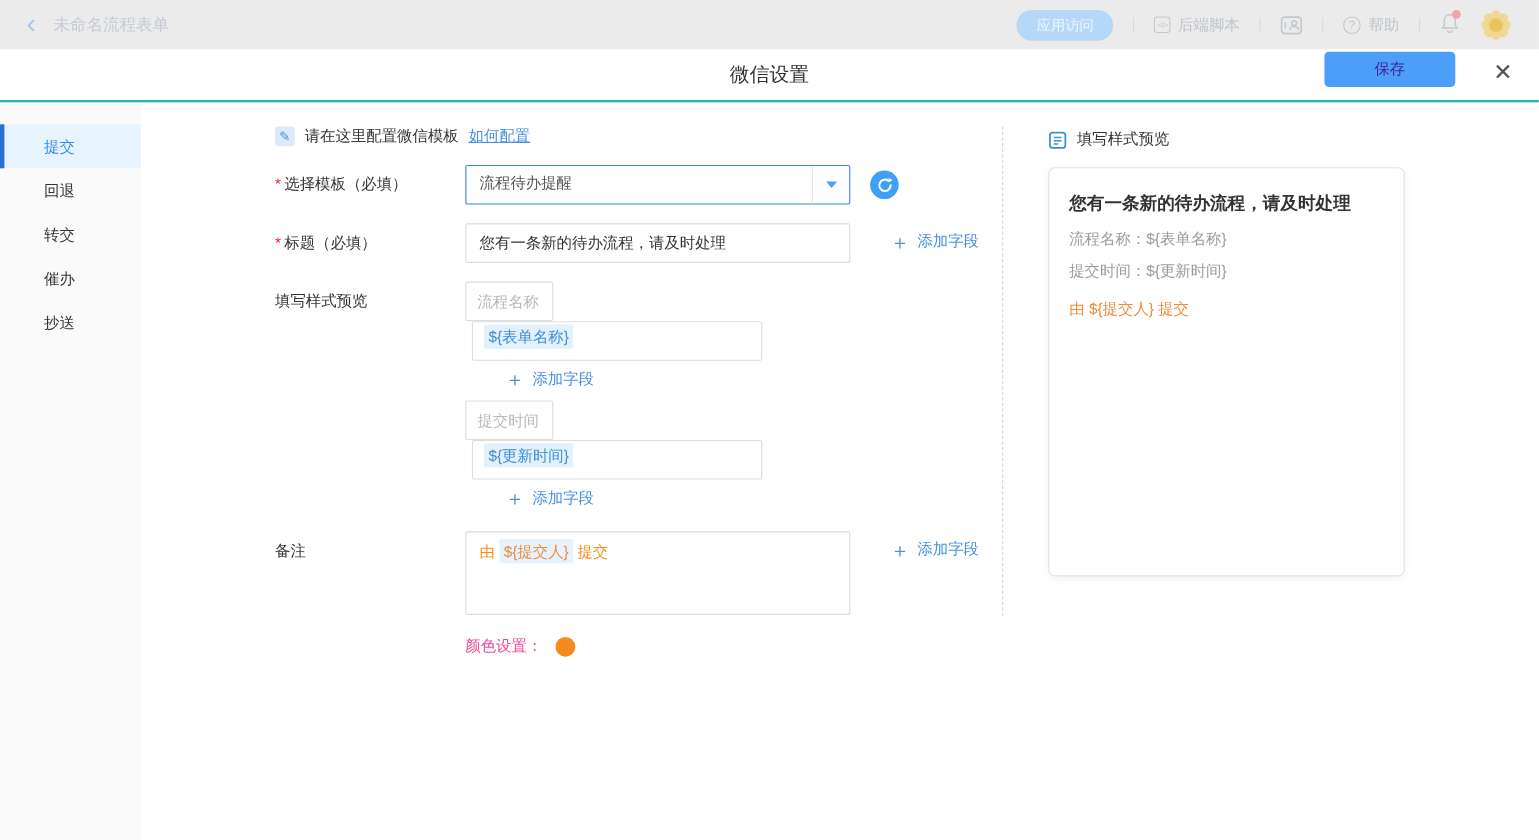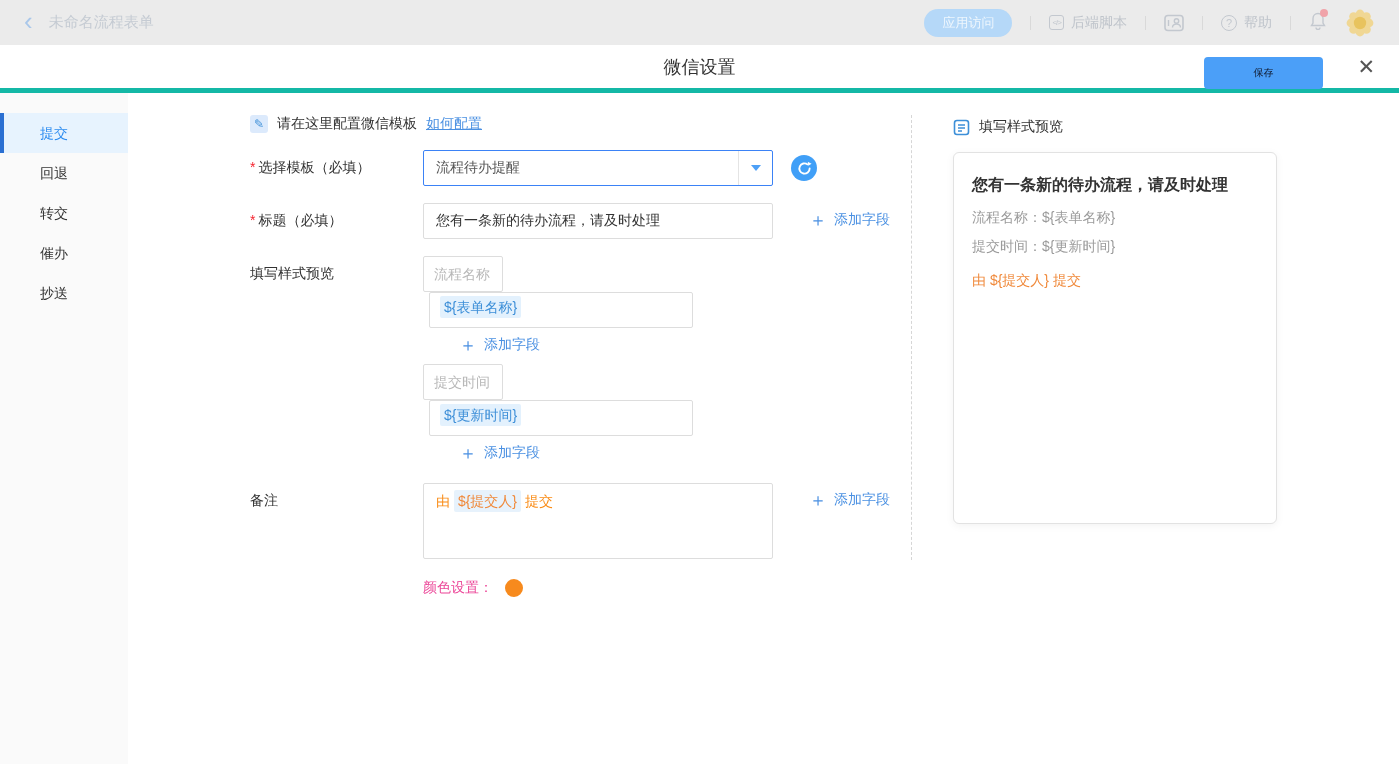--- a/index.html
+++ b/index.html
@@ -30,26 +30,26 @@
   .q-ic {
     width:16px; height:16px; border:1px solid #c3c8cf; border-radius:50%;
     font-size:11px; display:flex; align-items:center; justify-content:center; color:#c3c8cf;
   }
   .bell-wrap { position:relative; cursor:pointer; }
   .bell-dot { position:absolute; top:-2px; right:-1px; width:8px; height:8px; border-radius:50%; background:#f0a3a9; }
   .avatar { width:30px; height:30px; border-radius:50%; overflow:hidden; cursor:pointer; }
   
   .modal-header {
     height:48px; background:#fff; position:relative; display:flex;
-    align-items:center; justify-content:center; border-bottom:5px solid #14b8a6;
+    align-items:center; justify-content:center; border-bottom:2px solid #14b8a6;
   }
   .mh-title { font-size:18px; color:#333; }
   .save-btn {
-    position:absolute; right:76px; top:12px; width:119px; height:32px;
-    background:#4b9ff8; color:#0f172a; border:none; border-radius:4px; font-size:10px; cursor:pointer;
+    position:absolute; right:76px; top:2px; width:119px; height:32px;
+    background:#4b9ff8; color:#4c1d95; border:none; border-radius:4px; font-size:14px; cursor:pointer;
   }
   .close-ic { position:absolute; right:24px; top:11px; font-size:21px; color:#555; cursor:pointer; line-height:1; }
   
   .mbody { display:flex; height:671px; background:#fff; }
   .sidebar { width:128px; background:#fafafa; padding-top:20px; flex-shrink:0; }
   .side-item {
     height:40px; line-height:40px; padding-left:40px; font-size:14px;
     color:#333; cursor:pointer; position:relative;
   }
   .side-item.active { background:#e7f3fe; color:#2d8cf0; }

